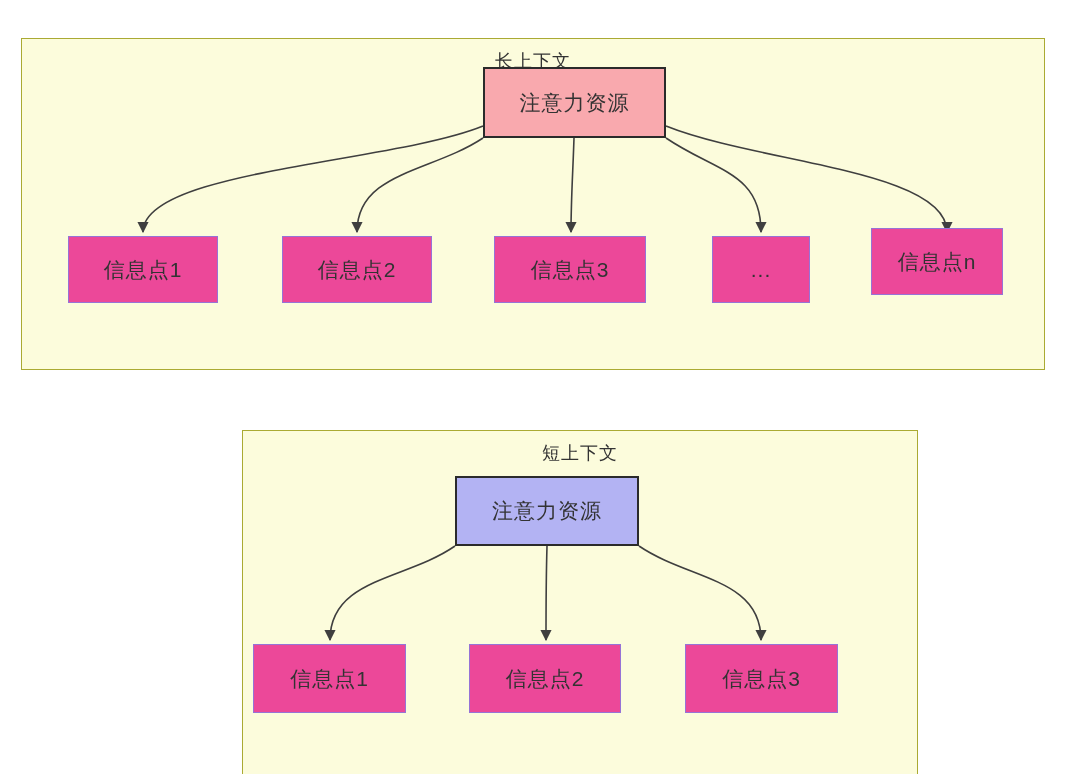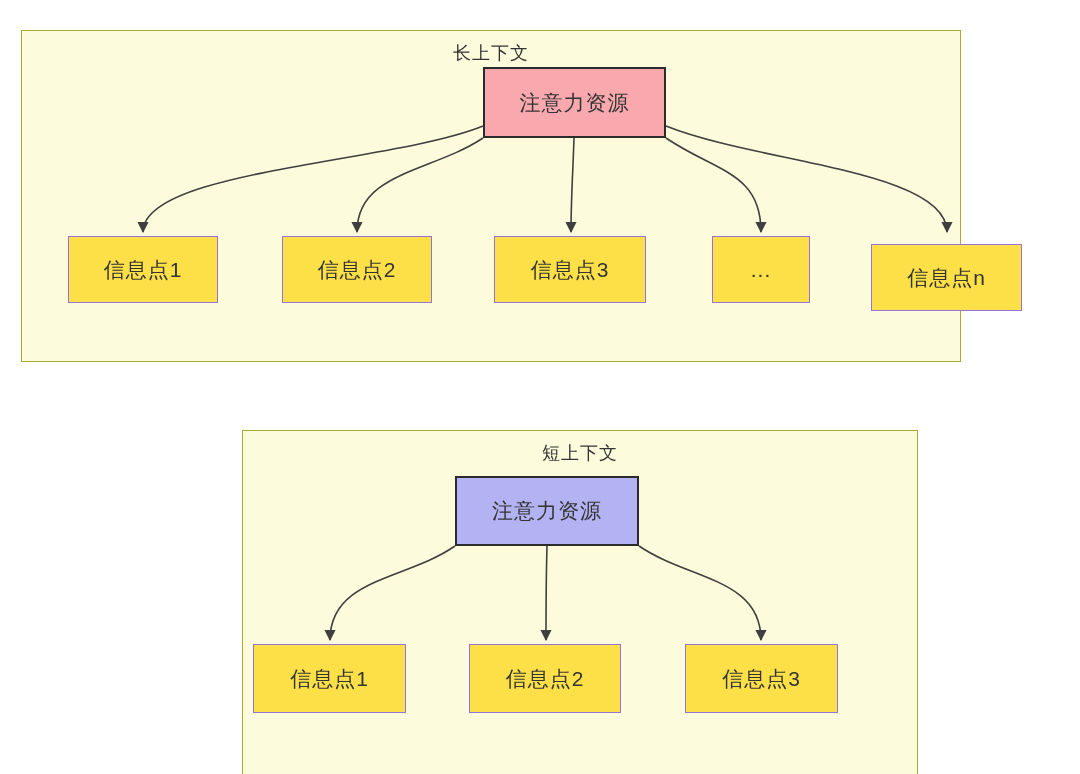--- a/index.html
+++ b/index.html
@@ -22,21 +22,21 @@
     width: 1080px;
     height: 774px;
     pointer-events: none;
   }
   .section {
     position: absolute;
     background: #fcfcdc;
     border: 1px solid #aaaa33;
     box-sizing: border-box;
   }
-  .section-long { left: 21px; top: 30px; width: 940px; height: 332px; }
+  .section-long { left: 21px; top: 38px; width: 1024px; height: 332px; }
   .section-short { left: 206px; top: 430px; width: 676px; height: 408px; margin-left: 36px; }
   .section-title {
     position: absolute;
     left: 0;
     right: 0;
     text-align: center;
     font-size: 18px;
     color: #333333;
     letter-spacing: 1px;
   }
@@ -58,28 +58,28 @@
   }
   .source-long {
     left: 483px; top: 67px; width: 183px; height: 71px;
     background: #f9a9ae;
   }
   .source-short {
     left: 455px; top: 476px; width: 184px; height: 70px;
     background: #b3b3f3;
   }
   .target-box {
-    background: #fde047;
+    background: #ec4899;
     border: 1.4px solid #9673d6;
   }
   .lc-t1 { left: 68px;  top: 236px; width: 150px; height: 67px; }
   .lc-t2 { left: 282px; top: 236px; width: 150px; height: 67px; }
   .lc-t3 { left: 494px; top: 236px; width: 152px; height: 67px; }
   .lc-t4 { left: 712px; top: 236px; width: 98px;  height: 67px; }
-  .lc-t5 { left: 871px; top: 244px; width: 151px; height: 67px; }
+  .lc-t5 { left: 871px; top: 228px; width: 132px; height: 67px; }
   .sc-t1 { left: 253px; top: 644px; width: 153px; height: 69px; }
   .sc-t2 { left: 469px; top: 644px; width: 152px; height: 69px; }
   .sc-t3 { left: 685px; top: 644px; width: 153px; height: 69px; }
 </style>
 </head>
 <body>
 
 <div class="canvas">
 
   <div class="section section-long">

